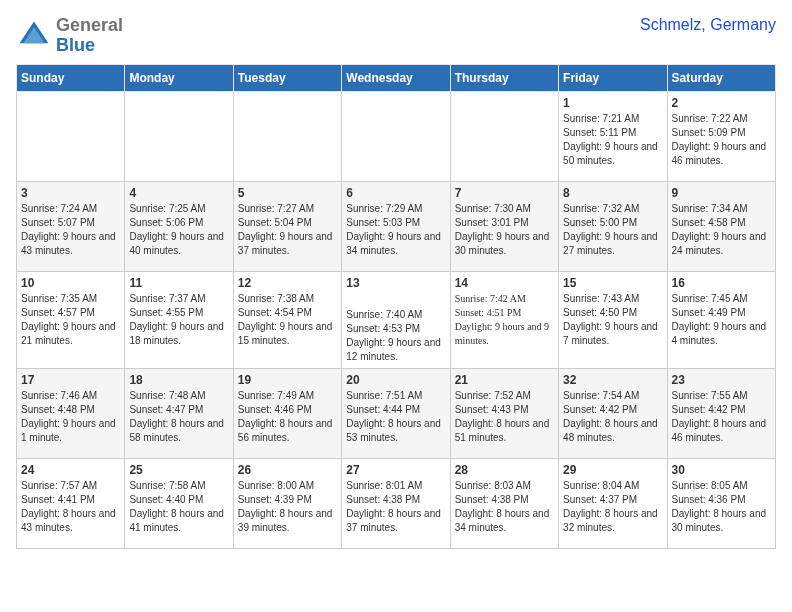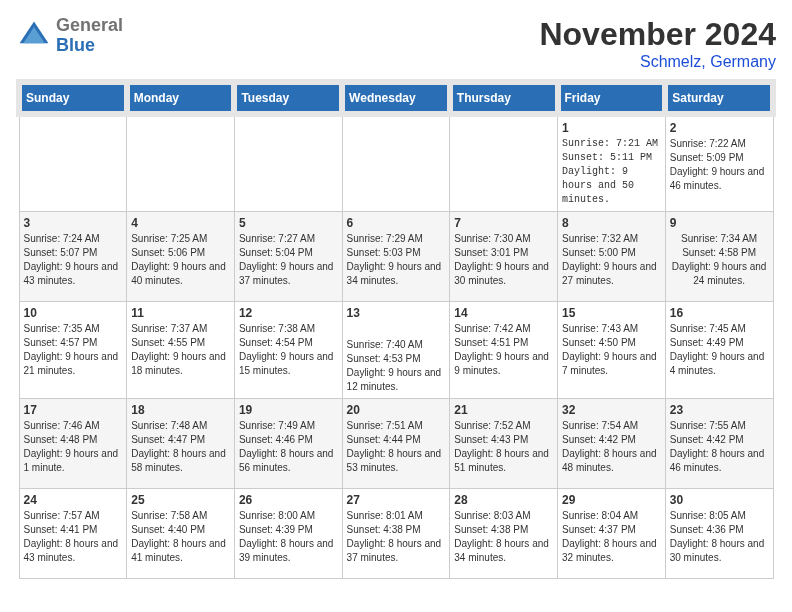--- a/index.html
+++ b/index.html
@@ -59,21 +59,21 @@
     }
     thead tr {
       background-color: #2a6eb5;
     }
     thead th {
       color: #fff;
       font-size: 12px;
       font-weight: bold;
       padding: 6px 4px;
       text-align: left;
-      border: 6px solid #e5e5e5;
+      border: 1px solid #e5e5e5;
     }
     tbody tr {
       vertical-align: top;
     }
     tbody td {
       border: 1px solid #ccc;
       padding: 4px;
       font-size: 10px;
       color: #333;
       height: 90px;
@@ -101,21 +101,20 @@
     <svg class="logo-icon" viewBox="0 0 40 40">
       <polygon points="20,4 36,28 4,28" fill="#2a6eb5"></polygon>
       <polygon points="20,10 32,28 8,28" fill="#5a9fd4"></polygon>
     </svg>
     <div class="logo-text">
       <span class="logo-general">General</span>
       <span class="logo-blue">Blue</span>
     </div>
   </div>
   <div class="title-area">
-    <div class="cal-title">November 2024</div>
     <div class="cal-subtitle">Schmelz, Germany</div>
   </div>
 </div>
 
 <table>
   <thead>
     <tr>
     <th>Sunday</th>
         <th>Monday</th>
         <th>Tuesday</th>
@@ -127,21 +126,21 @@
   </thead>
   <tbody>
   <tr>
         <td></td>
         <td></td>
         <td></td>
         <td></td>
         <td></td>
         <td>
           <span class="day-num">1</span>
-          <div class="day-detail" style="white-space: pre-line; font-family: Liberation Mono, monospace;">Sunrise: 7:21 AM
+          <div class="day-detail" style="white-space: pre-line;">Sunrise: 7:21 AM
 Sunset: 5:11 PM
 Daylight: 9 hours and 50 minutes.</div>
         </td>
         <td>
           <span class="day-num">2</span>
           <div class="day-detail" style="white-space: pre-line;">Sunrise: 7:22 AM
 Sunset: 5:09 PM
 Daylight: 9 hours and 46 minutes.</div>
         </td>
       </tr>
@@ -177,21 +176,21 @@
 Daylight: 9 hours and 30 minutes.</div>
         </td>
         <td>
           <span class="day-num">8</span>
           <div class="day-detail" style="white-space: pre-line;">Sunrise: 7:32 AM
 Sunset: 5:00 PM
 Daylight: 9 hours and 27 minutes.</div>
         </td>
         <td>
           <span class="day-num">9</span>
-          <div class="day-detail" style="white-space: pre-line; text-align: center;">Sunrise: 7:34 AM
+          <div class="day-detail" style="white-space: pre-line;">Sunrise: 7:34 AM
 Sunset: 4:58 PM
 Daylight: 9 hours and 24 minutes.</div>
         </td>
       </tr>
       <tr>
         <td>
           <span class="day-num">10</span>
           <div class="day-detail" style="white-space: pre-line;">Sunrise: 7:35 AM
 Sunset: 4:57 PM
 Daylight: 9 hours and 21 minutes.</div>
@@ -209,21 +208,21 @@
 Daylight: 9 hours and 15 minutes.</div>
         </td>
         <td>
           <span class="day-num">13</span>
           <div class="day-detail" style="white-space: pre-line; margin-top: 18px;">Sunrise: 7:40 AM
 Sunset: 4:53 PM
 Daylight: 9 hours and 12 minutes.</div>
         </td>
         <td>
           <span class="day-num">14</span>
-          <div class="day-detail" style="white-space: pre-line;">Sunrise: 7:42 AM
+          <div class="day-detail" style="white-space: pre-line; font-family: Liberation Serif, serif;">Sunrise: 7:42 AM
 Sunset: 4:51 PM
 Daylight: 9 hours and 9 minutes.</div>
         </td>
         <td>
           <span class="day-num">15</span>
           <div class="day-detail" style="white-space: pre-line;">Sunrise: 7:43 AM
 Sunset: 4:50 PM
 Daylight: 9 hours and 7 minutes.</div>
         </td>
         <td>

